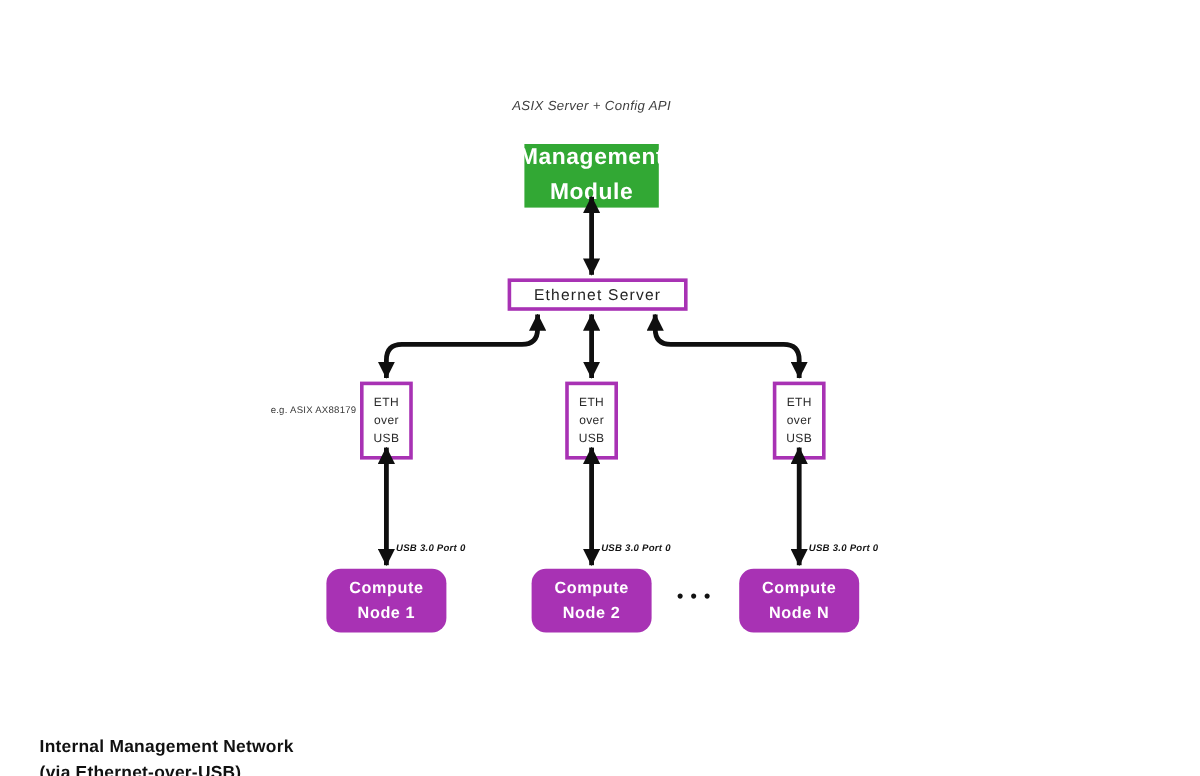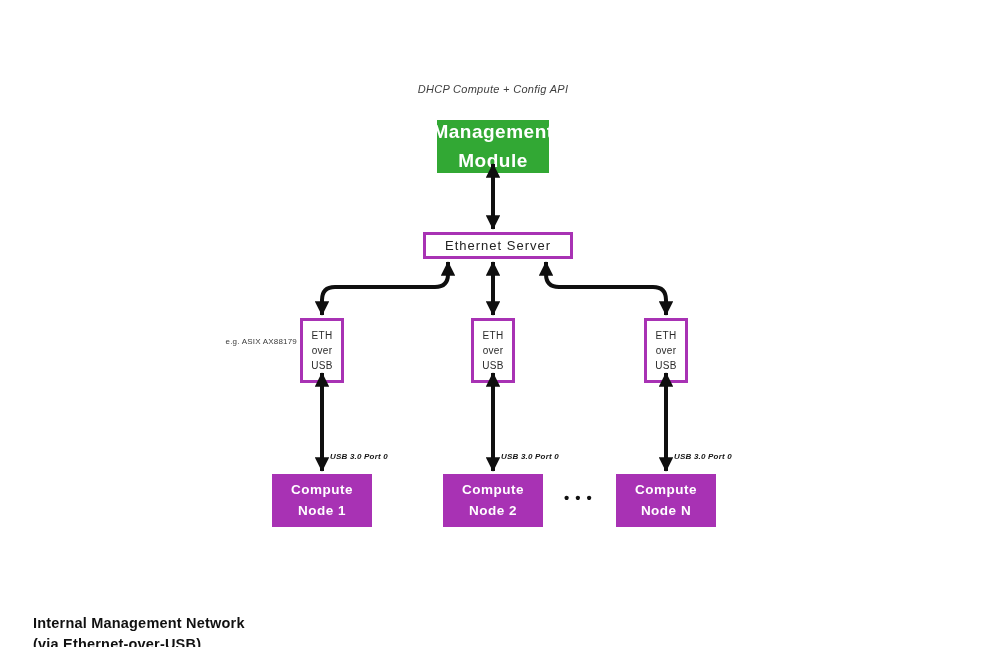--- a/index.html
+++ b/index.html
@@ -86,20 +86,21 @@
 
   
   .node-box {
     top: 474px; width: 100px; height: 53px;
     background: #a832b4;
     display: flex; align-items: center; justify-content: center;
     text-align: center;
     color: #ffffff; font-weight: bold; font-size: 13.5px;
     line-height: 1.5; letter-spacing: 0.5px; white-space: pre-line;
     z-index: 3;
+    border-radius: 12px;
   }
   .node-1 { left: 272px; }
   .node-2 { left: 443px; }
   .node-3 { left: 616px; }
 
   .usb-label {
     top: 452px;
     font-size: 8px; font-weight: bold; color: #141414;
     letter-spacing: 0.2px; white-space: nowrap;
     z-index: 4;
@@ -134,21 +135,21 @@
     fill: none;
     stroke: #0f0f0f;
     stroke-width: 4;
   }
 </style>
 </head>
 <body>
 
 <div class="canvas">
 
-  <div class="abs dhcp-label">DHCP Compute + Config API</div>
+  <div class="abs dhcp-label">ASIX Server + Config API</div>
 
   <div class="abs mgmt-box">Management
 Module</div>
 
 
   <div class="abs switch-box">Ethernet Server</div>
 
   <div class="abs eth-box eth-1">ETH
 over
 USB</div>

